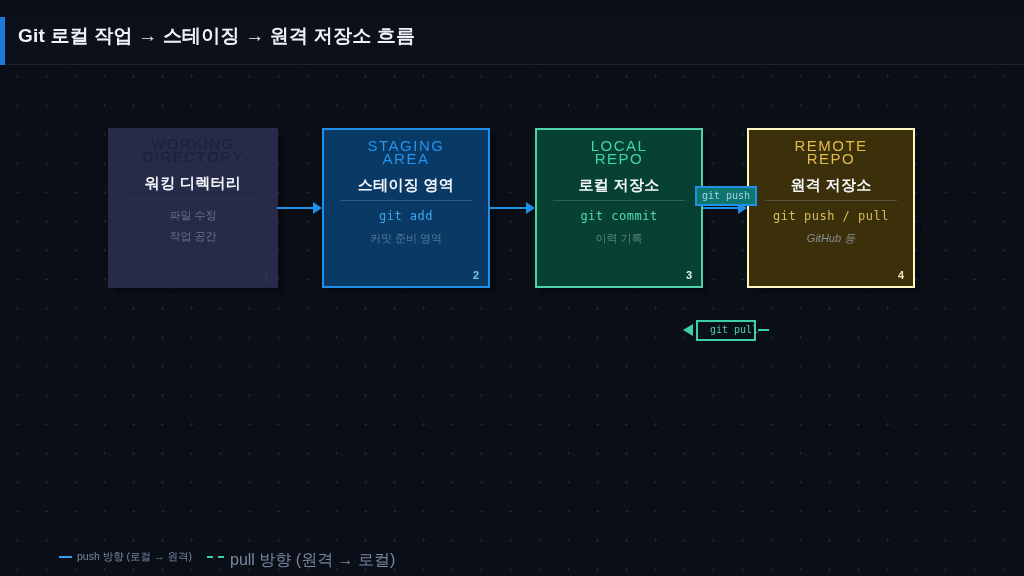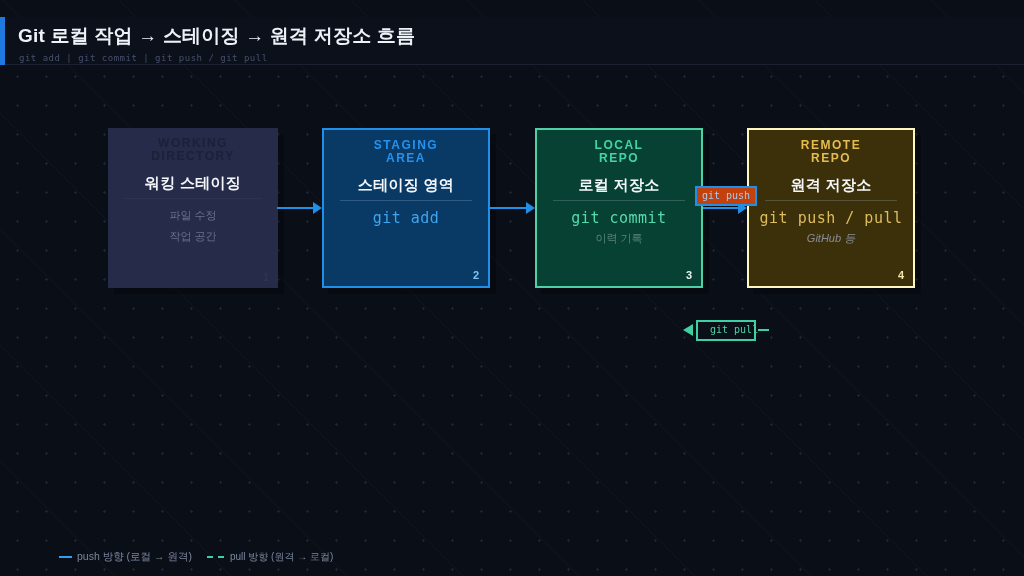--- a/index.html
+++ b/index.html
@@ -40,38 +40,38 @@
     position:absolute; top:128px; width:168px; height:160px;
     box-shadow:6px 6px 0 rgba(0,0,0,0.28);
   }
   .node1 { left:108px; width:170px; background:#252b48; }
   .node2 { left:322px; background:#093a66; border:2px solid #1f8fe8; }
   .node3 { left:535px; background:#074134; border:2px solid #4fd1a5; }
   .node4 { left:747px; background:#3b3009; border:2px solid #fef9c3; }
 
   .eyebrow {
     position:absolute; top:9px; left:0; width:100%; text-align:center;
-    font-size:12px; font-weight:700; letter-spacing:1.5px; line-height:13px;
+    font-size:15px; font-weight:400; letter-spacing:1.5px; line-height:13px;
   }
   .node1 .eyebrow { color:#1b2139; }
   .node2 .eyebrow { color:#2492ef; }
   .node3 .eyebrow { color:#43d6a2; }
   .node4 .eyebrow { color:#e5bc4f; }
   .eyebrow span { display:block; }
 
   .node-title {
     position:absolute; top:46px; left:0; width:100%; text-align:center;
     font-size:15px; font-weight:700; color:#f4f6fa; letter-spacing:0.3px;
   }
   .divider { position:absolute; top:70px; left:16px; right:16px; height:1px; background:rgba(190,205,230,0.22); }
   .node1 .divider { background:rgba(255,255,255,0.04); }
 
   .command {
     position:absolute; top:79px; left:0; width:100%; text-align:center;
-    font-family:"DejaVu Sans Mono", monospace; font-size:15px; letter-spacing:0.5px;
+    font-family:"DejaVu Sans Mono", monospace; font-size:12px; letter-spacing:0.5px;
   }
   .node2 .command { color:#3fa5ec; }
   .node3 .command { color:#55dcae; }
   .node4 .command { color:#dcbc5e; }
 
   .detail { position:absolute; left:0; width:100%; text-align:center; font-size:11px; }
   .detail.row1 { top:80px; }
   .detail.row2 { top:101px; }
   .node1 .detail { color:#697190; }
   .node2 .detail { color:#597795; }
@@ -89,21 +89,21 @@
   .harrow-head {
     position:absolute; top:202px; width:0; height:0;
     border-left:9px solid #1f8fe8; border-top:6px solid transparent; border-bottom:6px solid transparent;
   }
   .arrow1 { left:277px; width:37px; }  .head1 { left:313px; }
   .arrow2 { left:490px; width:37px; }  .head2 { left:526px; }
   .arrow3 { left:703px; width:36px; }  .head3 { left:738px; }
 
   .push-label {
     position:absolute; left:695px; top:186px; width:62px; height:20px;
-    background:#c2410c; border:2px solid #1f8fe8;
+    background:#0f766e; border:2px solid #1f8fe8;
     font-family:"DejaVu Sans Mono", monospace; font-size:10px; color:#a5cdf2;
     text-align:center; line-height:16px; white-space:nowrap;
   }
 
   .pull-label {
     position:absolute; left:696px; top:320px; width:60px; height:21px;
     background:#0a1017; border:2px solid #3ecfa2;
     font-family:"DejaVu Sans Mono", monospace; font-size:10px; color:#4fd1a5;
     text-align:center; line-height:16px; white-space:nowrap;padding-left:12px;
   }
@@ -111,54 +111,54 @@
     position:absolute; left:683px; top:324px; width:0; height:0;
     border-right:10px solid #3ecfa2; border-top:6px solid transparent; border-bottom:6px solid transparent;
   }
   .pull-dash { position:absolute; left:758px; top:329px; width:11px; height:2px; background:#3ecfa2; }
 
   
   .legend-line { position:absolute; left:59px; top:556px; width:13px; height:2px; background:#2f9ff0; }
   .legend-text1 { position:absolute; left:77px; top:550px; font-size:10.5px; color:#7b87a0; white-space:nowrap; }
   .legend-dash-a { position:absolute; left:207px; top:556px; width:6px; height:2px; background:#3ecfa2; }
   .legend-dash-b { position:absolute; left:218px; top:556px; width:6px; height:2px; background:#3ecfa2; }
-  .legend-text2 { position:absolute; left:230px; top:550px; font-size:10px; color:#7b87a0; white-space:nowrap; }
+  .legend-text2 { position:absolute; left:230px; top:550px; font-size:16px; color:#7b87a0; white-space:nowrap; }
 </style>
 </head>
 <body>
 
 <div class="slide">
   <div class="bg-pattern"></div>
 
   <div class="topbar">
     <div class="accent-bar"></div>
     <div class="page-title">Git 로컬 작업 → 스테이징 → 원격 저장소 흐름</div>
-    <div class="page-subtitle">git add  |  git commit  |  git push / git pull</div>
   </div>
 
   <div class="node node1">
     <div class="eyebrow">
       <span>WORKING</span>
       <span>DIRECTORY</span>
     </div>
-    <div class="node-title">워킹 스테이징</div>
+    <div class="node-title">워킹 디렉터리</div>
     <div class="divider"></div>
     <div class="detail row1">파일 수정</div>
     <div class="detail row2">작업 공간</div>
     <div class="badge">1</div>
   </div>
 
   <div class="node node2">
     <div class="eyebrow">
       <span>STAGING</span>
       <span>AREA</span>
     </div>
     <div class="node-title">스테이징 영역</div>
     <div class="divider"></div>
     <div class="command">git add</div>
+    <div class="detail row2">커밋 준비 영역</div>
     <div class="badge">2</div>
   </div>
 
   <div class="node node3">
     <div class="eyebrow">
       <span>LOCAL</span>
       <span>REPO</span>
     </div>
     <div class="node-title">로컬 저장소</div>
     <div class="divider"></div>

